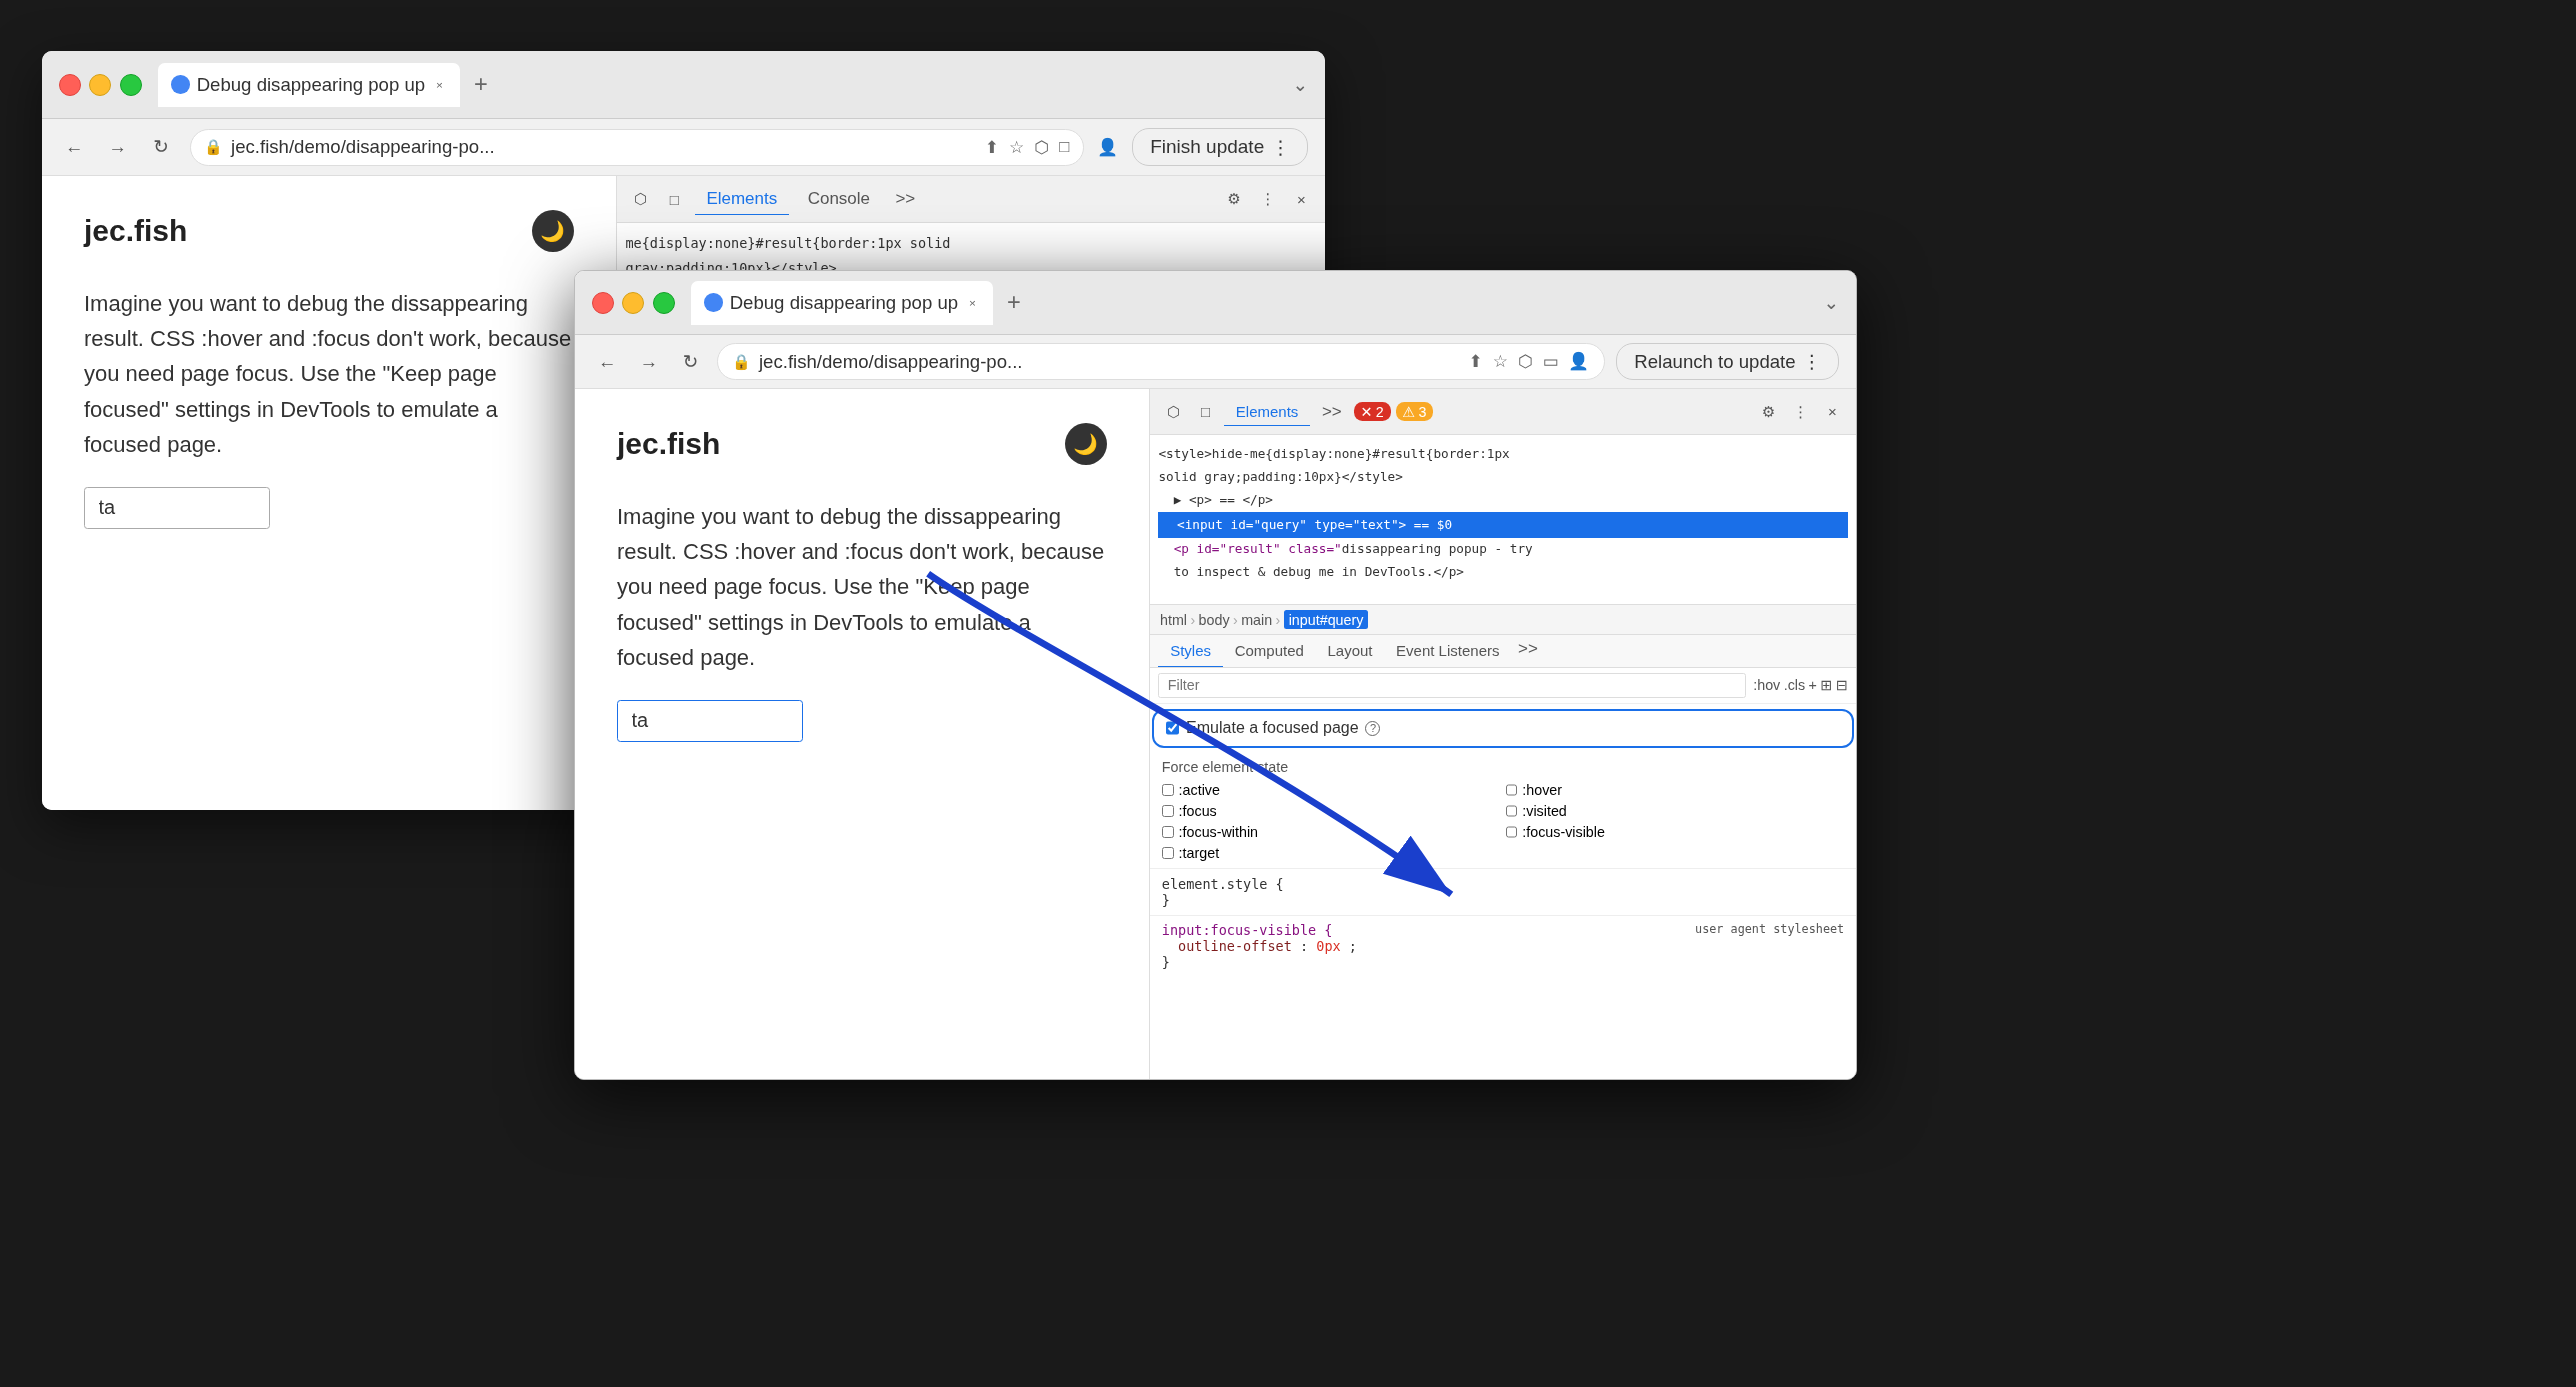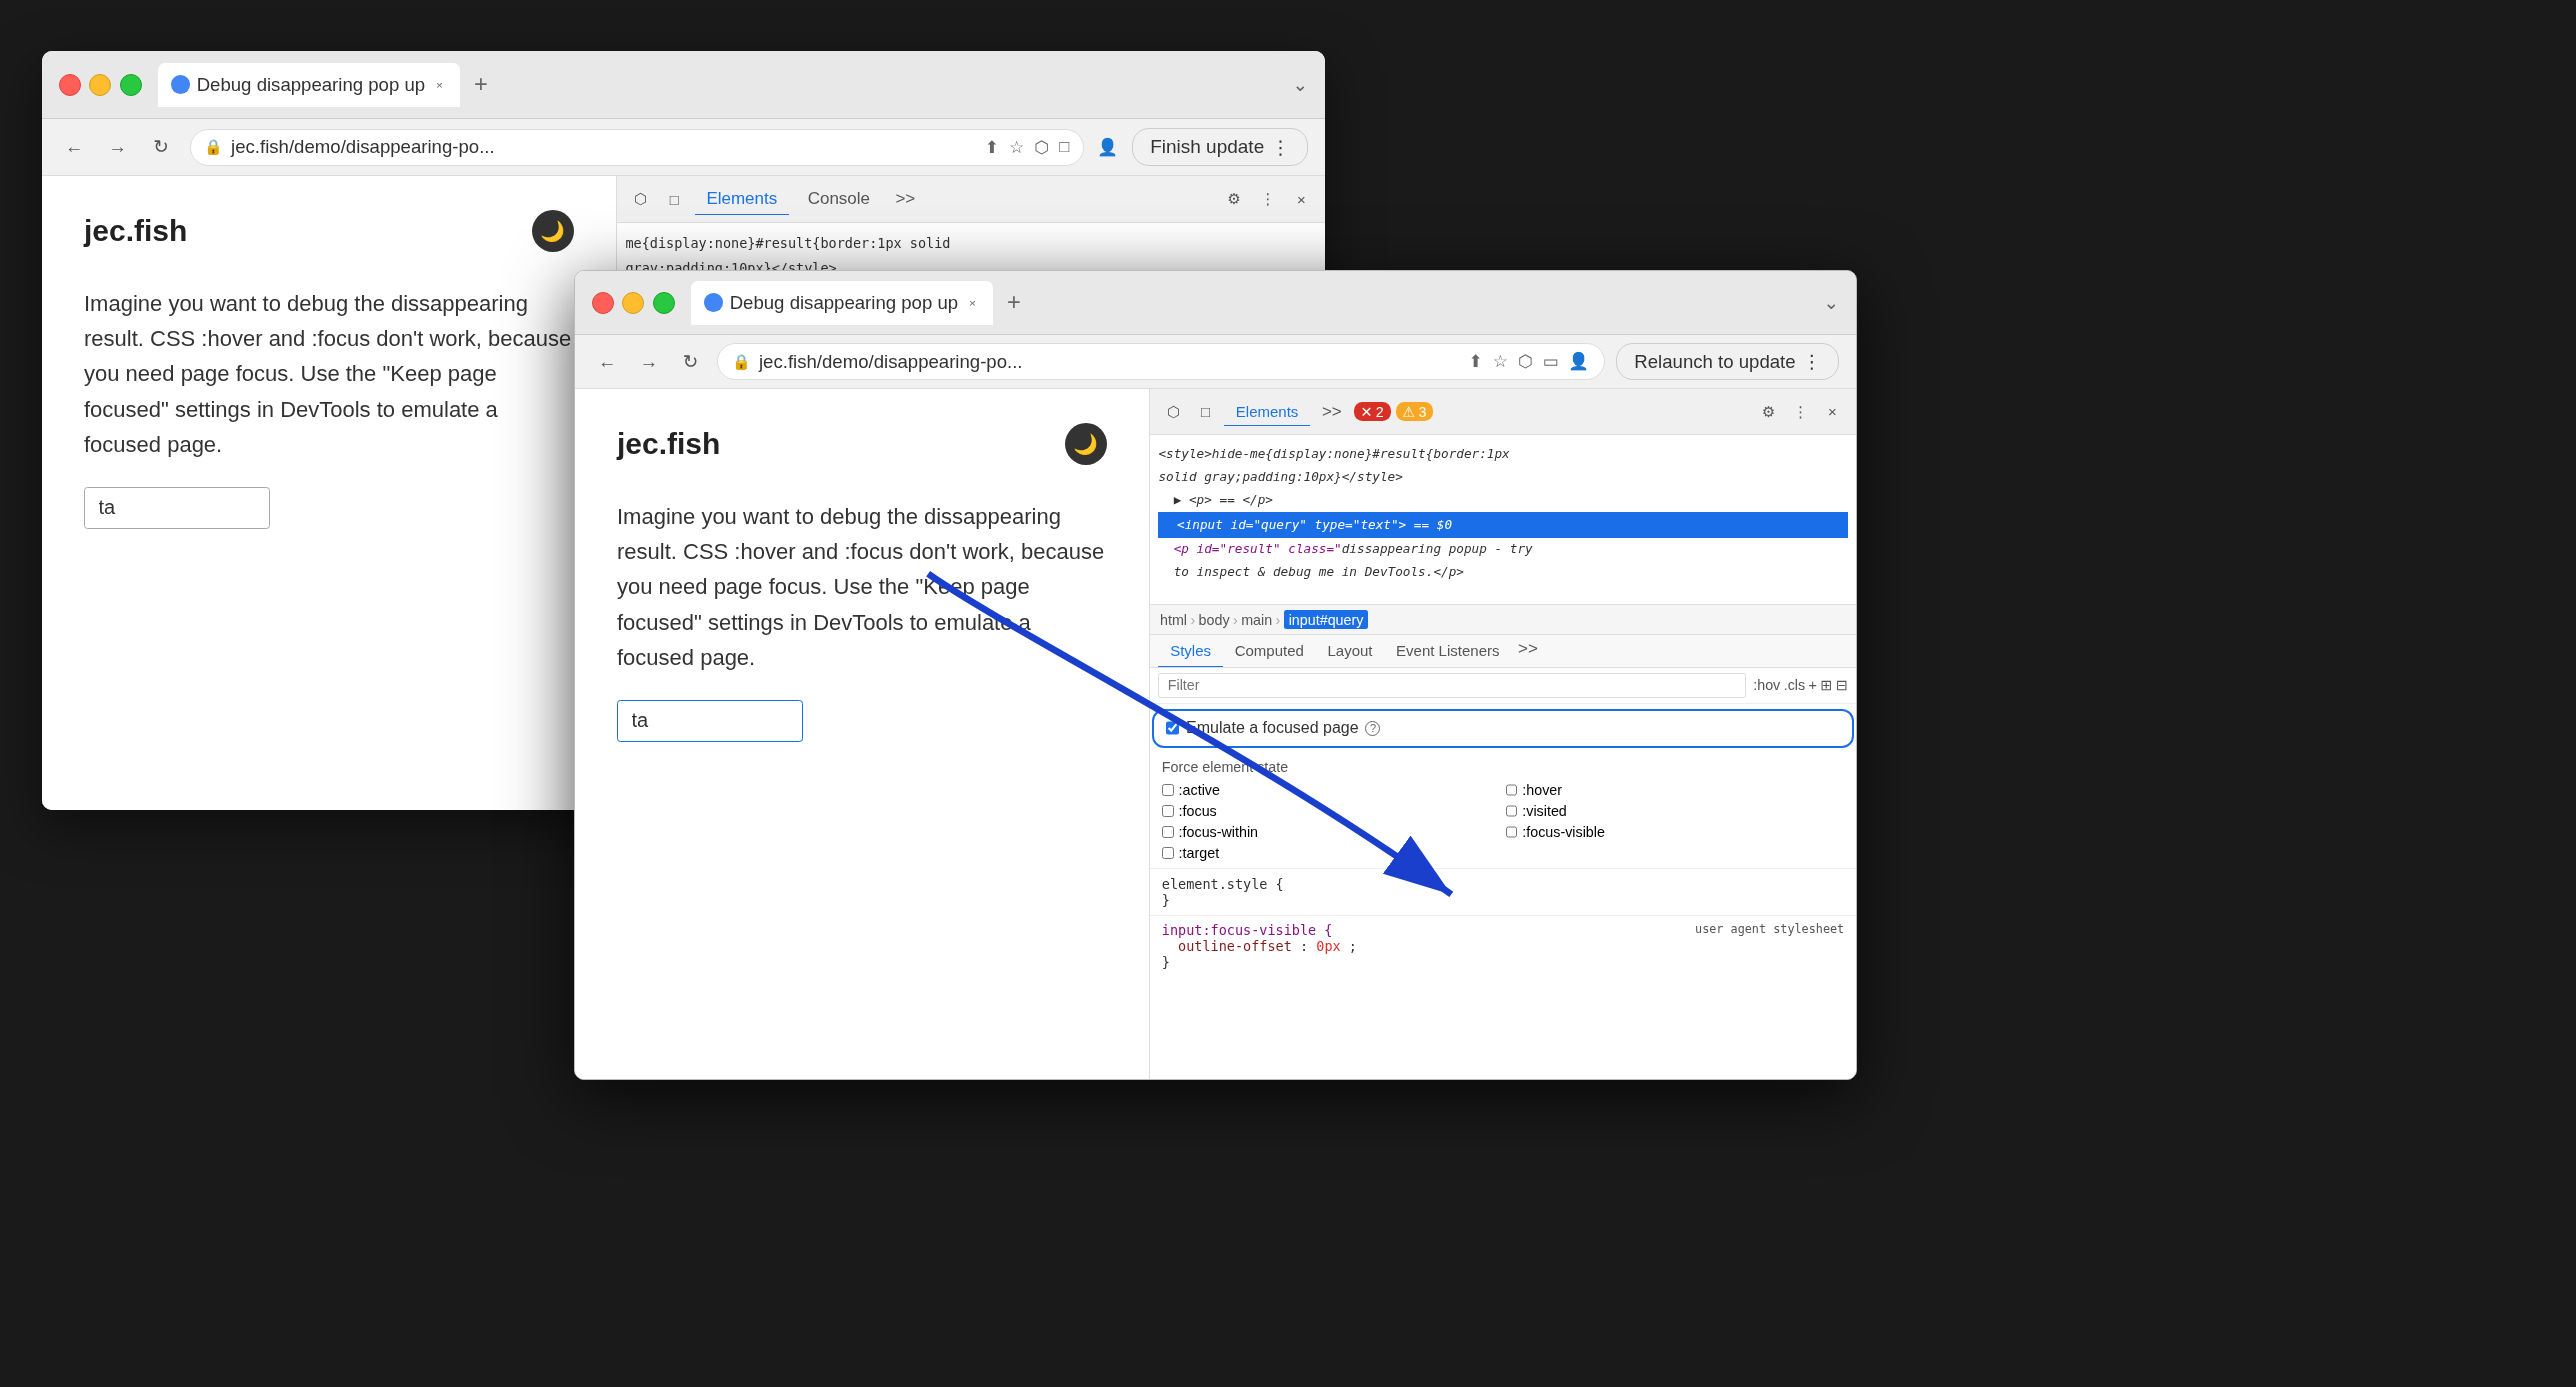--- a/index.html
+++ b/index.html
@@ -491,21 +491,20 @@
     }
 
     .bw2-dt-elements {
       padding: 8.4px;
       font-family: monospace;
       font-size: 14.3px;
       color: #333;
       line-height: 1.8;
       height: 169px;
       overflow-y: auto;
-      font-style: italic;
     }
 
     .bw2-breadcrumb {
       background: #f5f5f5;
       border-top: 0.8px solid #ddd;
       border-bottom: 0.8px solid #ddd;
       padding: 5px 10px;
       font-size: 14.3px;
       display: flex;
       gap: 3.4px;

